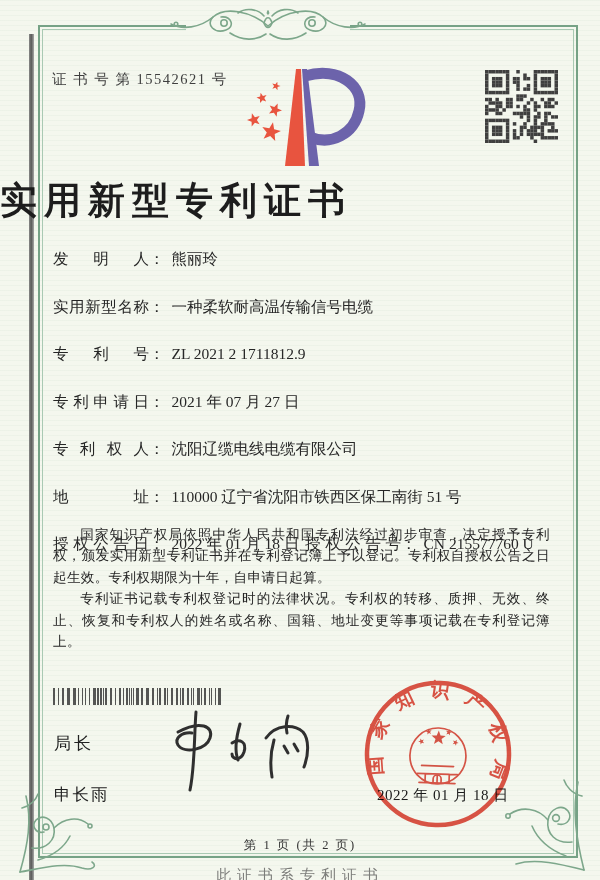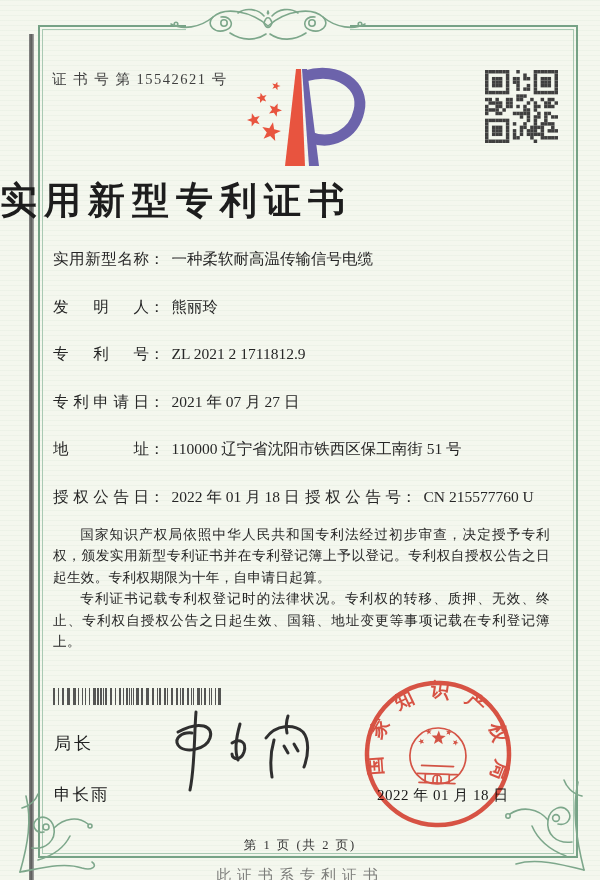--- a/index.html
+++ b/index.html
@@ -331,47 +331,50 @@
         <rect x="66.05" y="66.05" width="3.48" height="3.48"></rect>
         <rect x="69.52" y="66.05" width="3.48" height="3.48"></rect>
         <rect x="48.67" y="69.52" width="3.48" height="3.48"></rect>
       </svg>
   </div>
 
   <div class="title">实用新型专利证书</div>
 
   <div class="fields">
     <div class="frow">
+      <span class="flabel">发明人</span><span class="colon">：</span><span>熊丽玲</span>
+    </div>
+    <div class="frow">
       <span class="flabel">实用新型名称</span><span class="colon">：</span><span>一种柔软耐高温传输信号电缆</span>
     </div>
     <div class="frow">
-      <span class="flabel">发明人</span><span class="colon">：</span><span>熊丽玲</span>
-    </div>
-    <div class="frow">
       <span class="flabel">专利号</span><span class="colon">：</span><span>ZL 2021 2 1711812.9</span>
     </div>
     <div class="frow">
       <span class="flabel">专利申请日</span><span class="colon">：</span><span>2021 年 07 月 27 日</span>
+    </div>
+    <div class="frow">
+      <span class="flabel">专利权人</span><span class="colon">：</span><span>沈阳辽缆电线电缆有限公司</span>
     </div>
     <div class="frow">
       <span class="flabel">地址</span><span class="colon">：</span><span>110000 辽宁省沈阳市铁西区保工南街 51 号</span>
     </div>
     <div class="grow">
       <span class="gleft">
         <span class="flabel">授权公告日</span><span class="colon">：</span><span>2022 年 01 月 18 日</span>
       </span>
       <span>
         <span class="flabel">授权公告号</span><span class="colon">：</span><span>CN 215577760 U</span>
       </span>
     </div>
   </div>
 
   <div class="paras">
     <p>国家知识产权局依照中华人民共和国专利法经过初步审查，决定授予专利权，颁发实用新型专利证书并在专利登记簿上予以登记。专利权自授权公告之日起生效。专利权期限为十年，自申请日起算。</p>
-    <p>专利证书记载专利权登记时的法律状况。专利权的转移、质押、无效、终止、专利权自授权公告之日起生效、国籍、地址变更等事项记载在专利登记簿上。</p>
+    <p>专利证书记载专利权登记时的法律状况。专利权的转移、质押、无效、终止、恢复和专利权人的姓名或名称、国籍、地址变更等事项记载在专利登记簿上。</p>
   </div>
 
   <div class="barcode">
     <svg width="172" height="17" viewBox="0 0 172 17">
         <rect x="0" y="0" width="2" height="17" fill="#3a3a3a"></rect>
         <rect x="5" y="0" width="1" height="17" fill="#3a3a3a"></rect>
         <rect x="9" y="0" width="2" height="17" fill="#3a3a3a"></rect>
         <rect x="14" y="0" width="3" height="17" fill="#3a3a3a"></rect>
         <rect x="20" y="0" width="3" height="17" fill="#3a3a3a"></rect>
         <rect x="25" y="0" width="1" height="17" fill="#3a3a3a"></rect>

